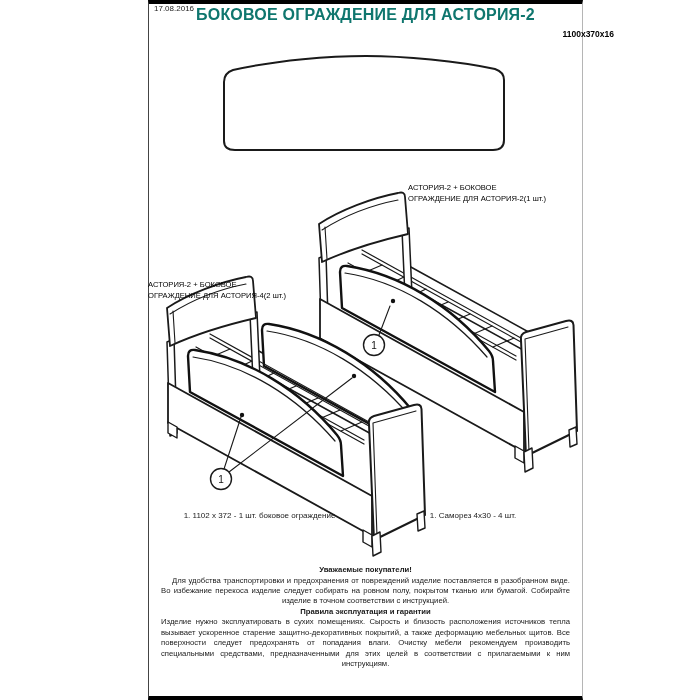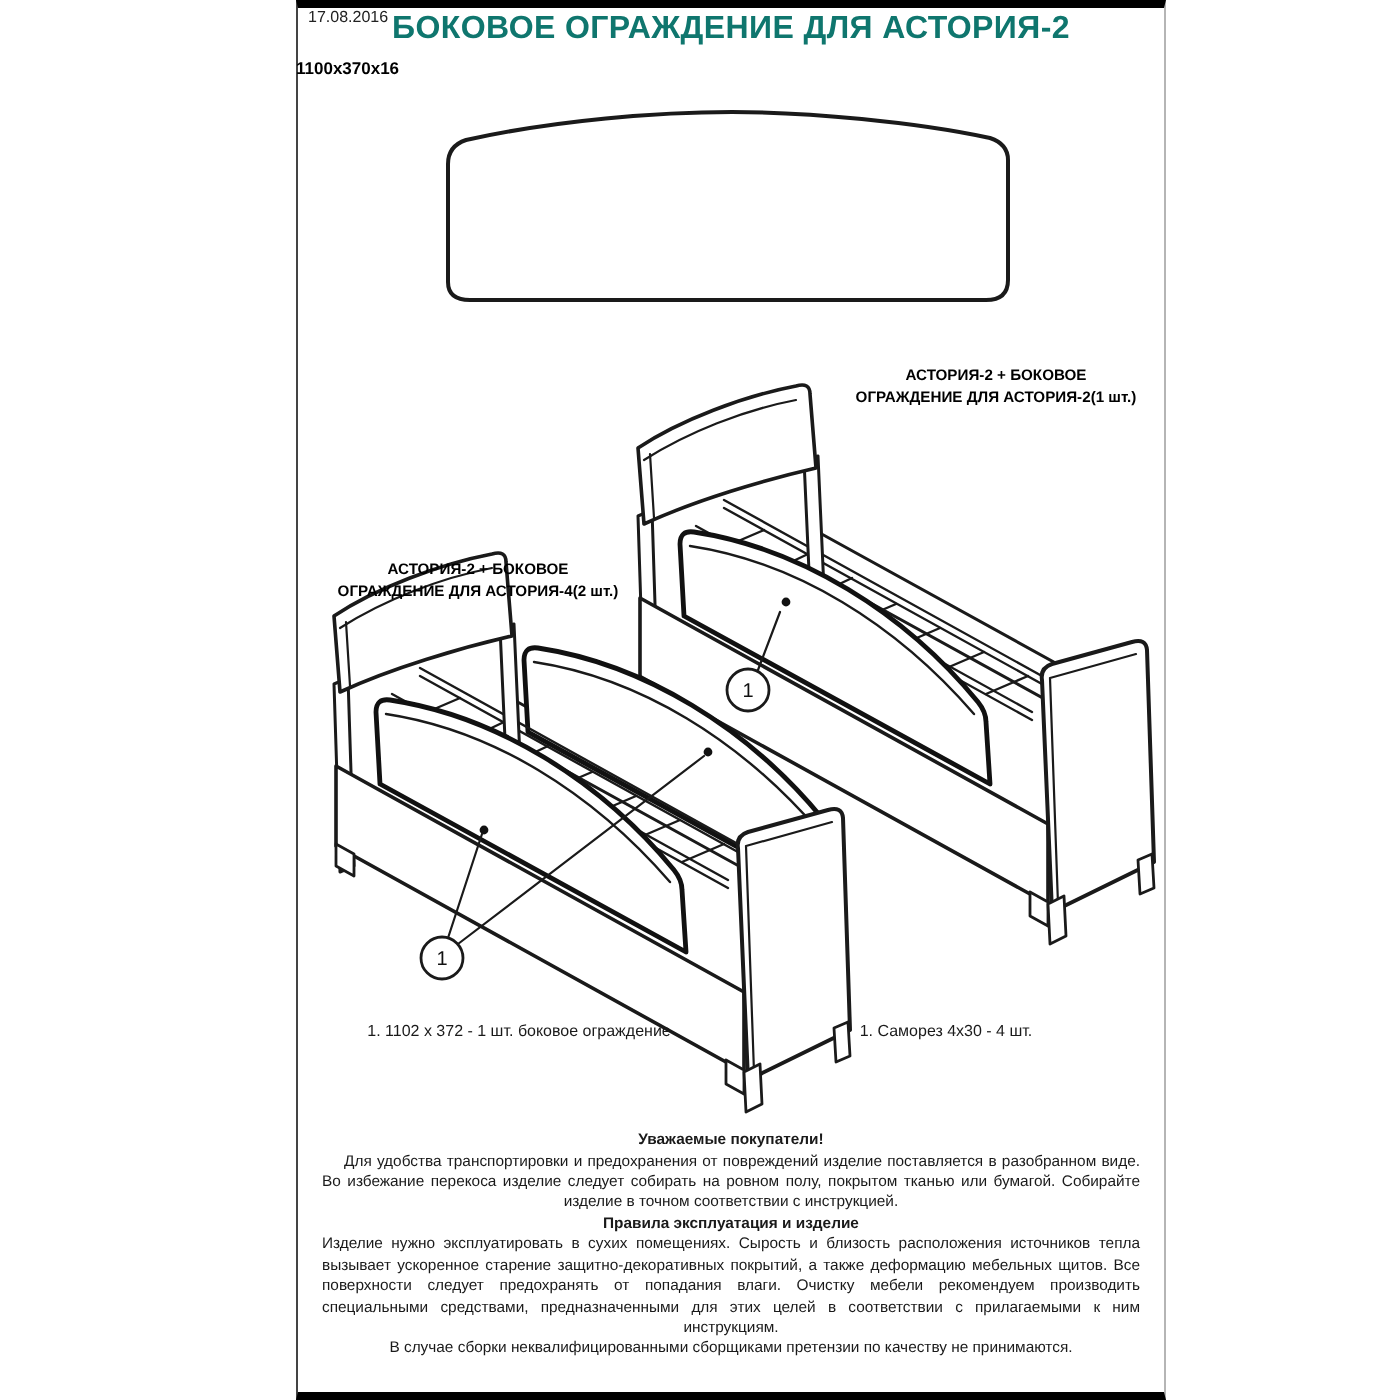--- a/index.html
+++ b/index.html
@@ -12,25 +12,25 @@
     background:#fff;
     border-top:4px solid #000;border-bottom:4px solid #000;
     border-left:1px solid #444;border-right:1px solid #b5b5b5;
   }
   .date{position:absolute;left:154px;top:4px;font-size:8px;color:#222;}
   .title{
     position:absolute;left:148px;top:6px;width:435px;text-align:center;
     font-size:16px;font-weight:bold;letter-spacing:0.2px;color:#0f766e;
   }
   .subtitle{
-    position:absolute;left:148px;top:29px;width:435px;text-align:left;
-    font-size:8.5px;font-weight:bold;color:#000;
+    position:absolute;left:148px;top:29px;width:435px;text-align:right;
+    font-size:8.5px;font-weight:bold;color:#000;padding-left:31px;
   }
   .diagram-label{
-    position:absolute;text-align:center;font-size:7.6px;font-weight:bold;
+    position:absolute;text-align:left;font-size:7.6px;font-weight:normal;
     line-height:11px;color:#000;
   }
   .label-right{left:408px;top:182px;width:180px;}
   .label-left{left:148px;top:279px;width:182px;}
   svg.art{position:absolute;left:0;top:0;width:700px;height:700px;}
   .parts-row{
     position:absolute;left:152px;top:511px;width:427px;display:flex;
   }
   .parts-col{text-align:center;}
   .parts-col.details{width:215px;}
@@ -139,16 +139,15 @@
     <div class="parts-item">1. 1102 x 372 - 1 шт. боковое ограждение</div>
   </div>
   <div class="parts-col hardware">
     <div class="parts-item">1. Саморез 4x30 - 4 шт.</div>
   </div>
 </div>
 
 <div class="notes">
   <h4>Уважаемые покупатели!</h4>
   <p class="indent">Для удобства транспортировки и предохранения от повреждений изделие поставляется в разобранном виде. Во избежание перекоса изделие следует собирать на ровном полу, покрытом тканью или бумагой. Собирайте изделие в точном соответствии с инструкцией.</p>
-  <h4>Правила эксплуатация и изделие</h4>
+  <h4>Правила эксплуатация и гарантии</h4>
   <p>Изделие нужно эксплуатировать в сухих помещениях. Сырость и близость расположения источников тепла вызывает ускоренное старение защитно-декоративных покрытий, а также деформацию мебельных щитов. Все поверхности следует предохранять от попадания влаги. Очистку мебели рекомендуем производить специальными средствами, предназначенными для этих целей в соответствии с прилагаемыми к ним инструкциям.</p>
-  <p>В случае сборки неквалифицированными сборщиками претензии по качеству не принимаются.</p>
 </div>
 
 </body></html>

